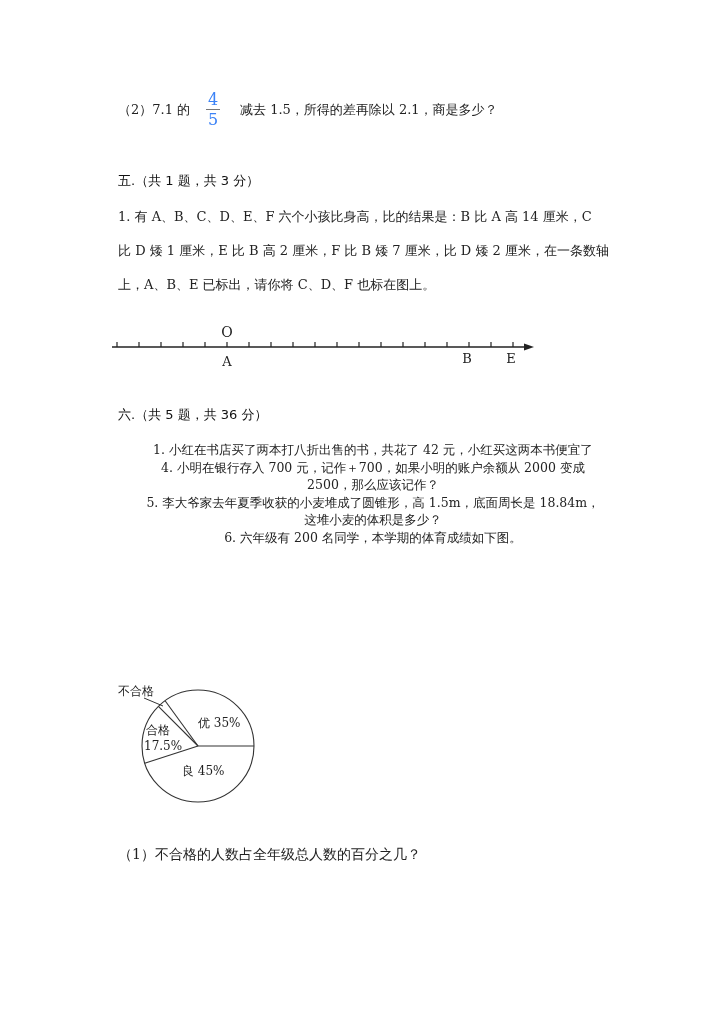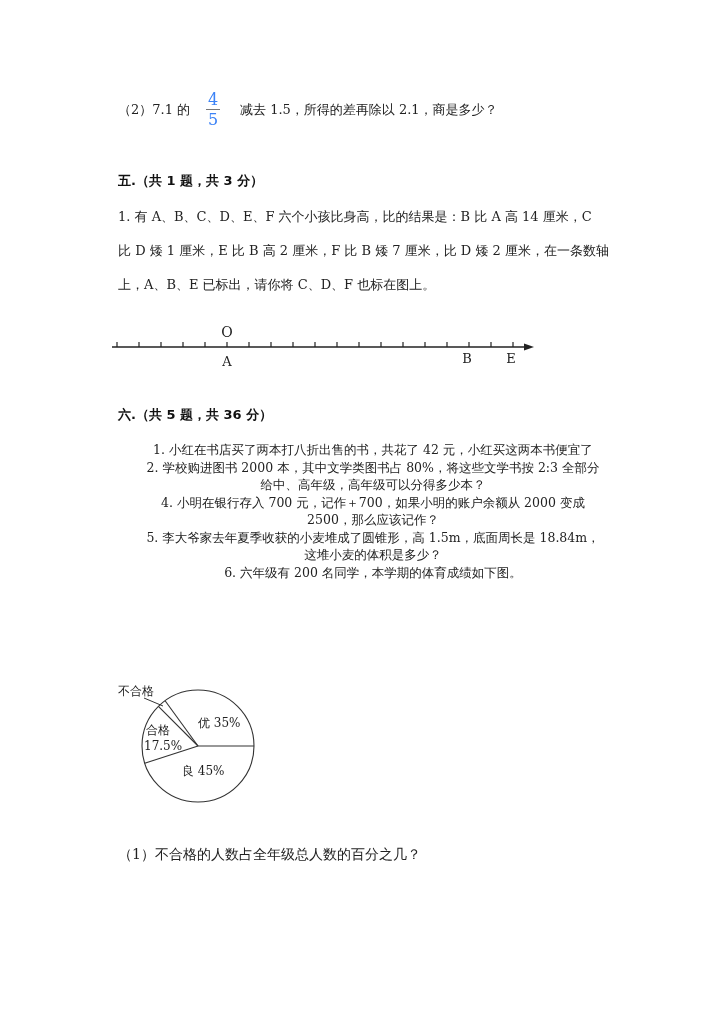--- a/index.html
+++ b/index.html
@@ -3,21 +3,21 @@
 <meta charset="utf-8">
 <style>
   html, body { margin: 0; padding: 0; background: #ffffff; }
   body { width: 720px; height: 1018px; position: relative; overflow: hidden;
          font-family: "DejaVu Serif", "Liberation Serif", serif; color: #222; }
   .abs { position: absolute; white-space: nowrap; }
   .q2 { left: 118px; top: 101px; font-size: 13px; }
   .frac { position: absolute; left: 206px; top: 92px; width: 14px; text-align: center; font-size: 16px; color: #3b82f6; line-height: 15px; }
   .frac .line { display: block; border-top: 1px solid #777; margin: 2px 0; }
   .q2b { left: 240px; top: 101px; font-size: 13px; }
-  .heading { font-family: "DejaVu Sans", "Liberation Sans", sans-serif; font-weight: bold; font-size: 13px; color: #111; }
+  .heading { font-family: "DejaVu Sans", "Liberation Sans", sans-serif; font-weight: normal; font-size: 13px; color: #111; }
   .p5 { font-size: 13px; line-height: 34px; width: 500px; white-space: normal; }
   .p6 { font-size: 12.5px; line-height: 17.5px; width: 510px; white-space: normal; text-align: center; }
   .p6 div { margin: 0; }
   svg text { font-family: "DejaVu Serif", "Liberation Serif", serif; }
   .sub1 { left: 118px; top: 846px; font-size: 14px; }
 </style>
 </head>
 <body>
 
 <div class="abs q2">（2）7.1 的</div>
@@ -64,24 +64,20 @@
   <text x="367" y="43" font-size="13" text-anchor="middle" fill="#222">B</text>
   <text x="411" y="43" font-size="13" text-anchor="middle" fill="#222">E</text>
 </svg>
 
 <div class="abs heading" style="left:118px; top:406px;">六.（共 5 题，共 36 分）</div>
 <div class="abs p6" style="left:118px; top:441px;">
   <div>
     <div>1. 小红在书店买了两本打八折出售的书，共花了 42 元，小红买这两本书便宜了</div>
   </div>
   <div>
-    <div>2. 学校购进图书 2000 本，其中文学类图书占 80%，将这些文学书按 2:3 全部分</div>
-    <div>给中、高年级，高年级可以分得多少本？</div>
-  </div>
-  <div>
     <div>4. 小明在银行存入 700 元，记作＋700，如果小明的账户余额从 2000 变成</div>
     <div>2500，那么应该记作？</div>
   </div>
   <div>
     <div>5. 李大爷家去年夏季收获的小麦堆成了圆锥形，高 1.5m，底面周长是 18.84m，</div>
     <div>这堆小麦的体积是多少？</div>
   </div>
   <div>
     <div>6. 六年级有 200 名同学，本学期的体育成绩如下图。</div>
   </div>

